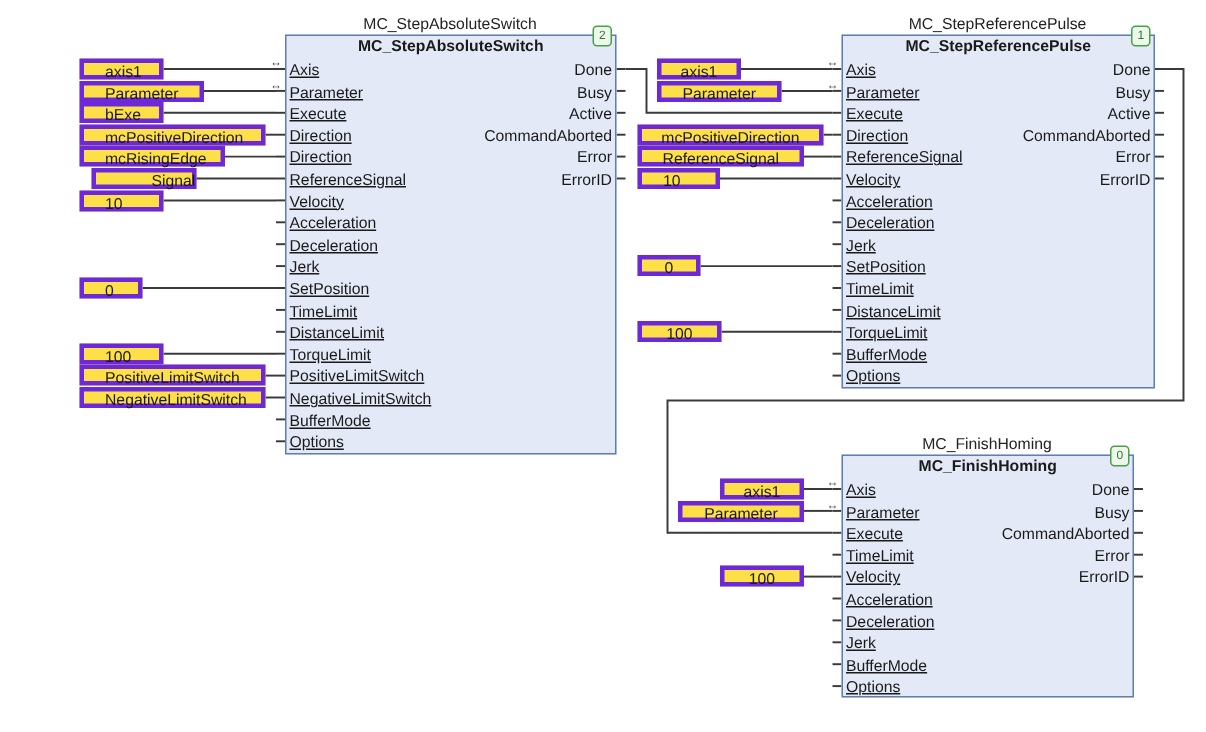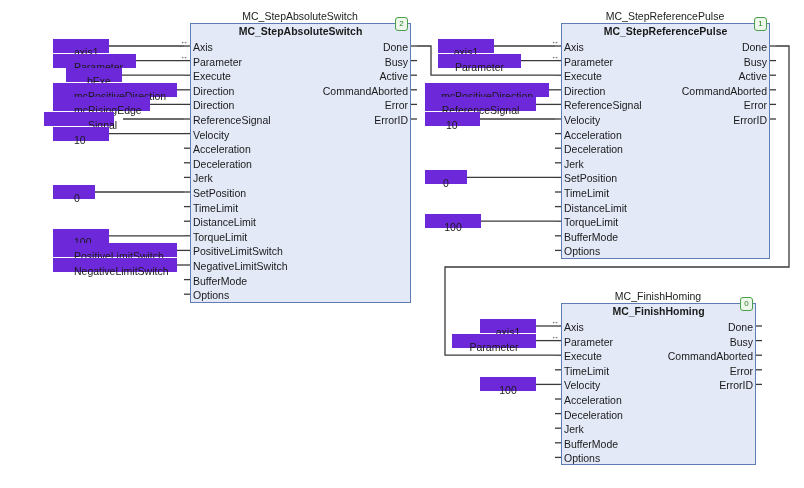--- a/index.html
+++ b/index.html
@@ -5,24 +5,24 @@
   html, body { margin: 0; padding: 0; background: #ffffff; }
   body { width: 804px; height: 488px; position: relative; overflow: hidden;
          font-family: "Liberation Sans", sans-serif; font-size: 10.5px; color: #1a1a1a; }
   #wires { position: absolute; left: 0; top: 0; width: 804px; height: 488px; pointer-events: none; }
   .fb { position: absolute; background: #e3e9f6; border: 1px solid #5e7db2; box-sizing: border-box; }
   .fb-instance { position: absolute; text-align: center; font-size: 10.5px; color: #222; white-space: nowrap; }
   .fb-type { position: absolute; left: 0; right: 0; top: 1px; text-align: center; font-weight: bold; font-size: 10.5px; white-space: nowrap; }
   .fb-badge { position: absolute; width: 11px; height: 12px; border: 1px solid #4aa04a; border-radius: 3px;
               background: #eef8ea; color: #2f7a2f; font-size: 8px; line-height: 12px; text-align: center; }
   .pin { position: absolute; height: 14px; line-height: 14px; white-space: nowrap; font-size: 10.5px; }
-  .pin-in { left: 2px; }
+  .pin-in { left: 2px; text-decoration: underline; }
   .pin-out { right: 2px; }
   .ref-icon { position: absolute; font-size: 8px; color: #444; line-height: 8px; }
-  .var { position: absolute; height: 14px; line-height: 13px; background: #eab308; border: 7px solid #6d28d9;
+  .var { position: absolute; height: 14px; line-height: 13px; background: #fde047; border: 3px solid #6d28d9;
          box-sizing: border-box; padding-left: 14px; font-size: 10.5px; white-space: nowrap; }
   .var.center { padding-left: 0; text-align: center; }
 </style>
 </head>
 <body>
 
 <svg id="wires">
     <polyline points="184,46 190,46" fill="none" stroke="#3a3a3a" stroke-width="1.3"></polyline>
     <polyline points="184,60.6 190,60.6" fill="none" stroke="#3a3a3a" stroke-width="1.3"></polyline>
     <polyline points="184,75.2 190,75.2" fill="none" stroke="#3a3a3a" stroke-width="1.3"></polyline>
@@ -183,24 +183,24 @@
     <div class="pin pin-out" style="top: 30.6px;">Busy</div>
     <div class="pin pin-out" style="top: 45.2px;">CommandAborted</div>
     <div class="pin pin-out" style="top: 59.8px;">Error</div>
     <div class="pin pin-out" style="top: 74.4px;">ErrorID</div>
   </div>
 
 <div class="ref-icon" style="left: 180px; top: 38px;">↔</div>
 <div class="ref-icon" style="left: 180px; top: 52.6px;">↔</div>
 <div class="var" style="left: 53px; top: 39px; width: 56px;">axis1</div>
 <div class="var" style="left: 53px; top: 53.6px; width: 83px;">Parameter</div>
-<div class="var" style="left: 53px; top: 68.2px; width: 56px; margin-left: 13px;">bExe</div>
+<div class="var" style="left: 53px; top: 68.2px; width: 56px;">bExe</div>
 <div class="var" style="left: 53px; top: 82.8px; width: 124px;">mcPositiveDirection</div>
 <div class="var" style="left: 53px; top: 97.4px; width: 97px;">mcRisingEdge</div>
-<div class="var" style="left: 44px; top: 112px; width: 70px; padding-left: 37px;">Signal</div>
+<div class="var" style="left: 61px; top: 112px; width: 70px; padding-left: 37px;">Signal</div>
 <div class="var" style="left: 53px; top: 126.6px; width: 56px;">10</div>
 <div class="var" style="left: 53px; top: 185px; width: 42px;">0</div>
 <div class="var" style="left: 53px; top: 228.8px; width: 56px;">100</div>
 <div class="var" style="left: 53px; top: 243.4px; width: 124px;">PositiveLimitSwitch</div>
 <div class="var" style="left: 53px; top: 258px; width: 124px;">NegativeLimitSwitch</div>
 <div class="ref-icon" style="left: 551px; top: 38px;">↔</div>
 <div class="ref-icon" style="left: 551px; top: 52.6px;">↔</div>
 <div class="var center" style="left: 438px; top: 39px; width: 56px;">axis1</div>
 <div class="var center" style="left: 438px; top: 54px; width: 83px;">Parameter</div>
 <div class="var center" style="left: 425px; top: 82.8px; width: 124px;">mcPositiveDirection</div>

